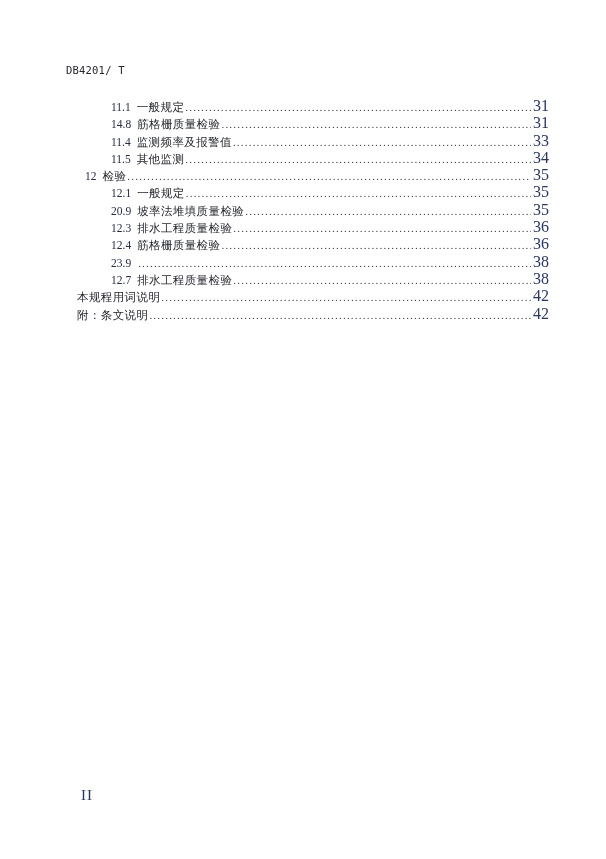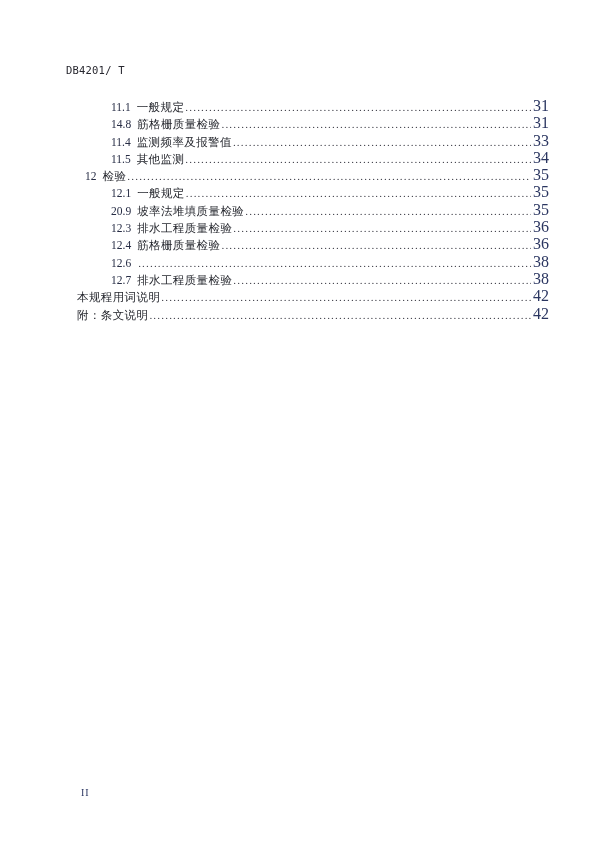--- a/index.html
+++ b/index.html
@@ -63,21 +63,21 @@
     letter-spacing: 1.2px;
   }
   .toc-row .pagenum {
     color: #2a3560;
     font-size: 16px;
   }
   .doc-footer {
     position: absolute;
     left: 81px;
     top: 787px;
-    font-size: 10px;
+    font-size: 15px;
     letter-spacing: 1px;
     color: #2a3560;
   }
 </style>
 </head>
 <body>
 
 <div class="page">
 
   <div class="doc-header">DB4201/ T</div>
@@ -143,21 +143,21 @@
 
     <div class="toc-row lvl2">
       <span class="num">12.4</span>
       <span class="title">筋格栅质量检验</span>
       <span class="leader"></span>
       <span class="pagenum">36</span>
     </div>
 
 
     <div class="toc-row lvl2">
-      <span class="num">12.6</span>
+      <span class="num">23.9</span>
       <span class="leader"></span>
       <span class="pagenum">38</span>
     </div>
 
     <div class="toc-row lvl2">
       <span class="num">12.7</span>
       <span class="title">排水工程质量检验</span>
       <span class="leader"></span>
       <span class="pagenum">38</span>
     </div>

